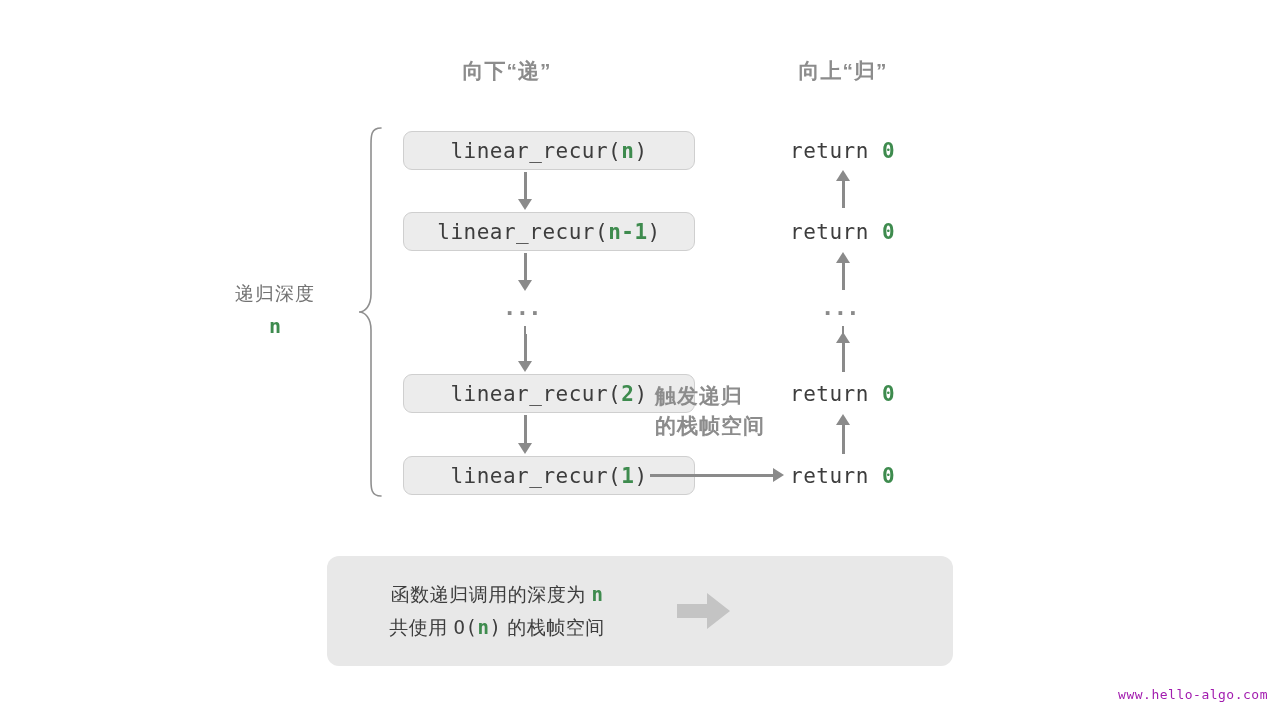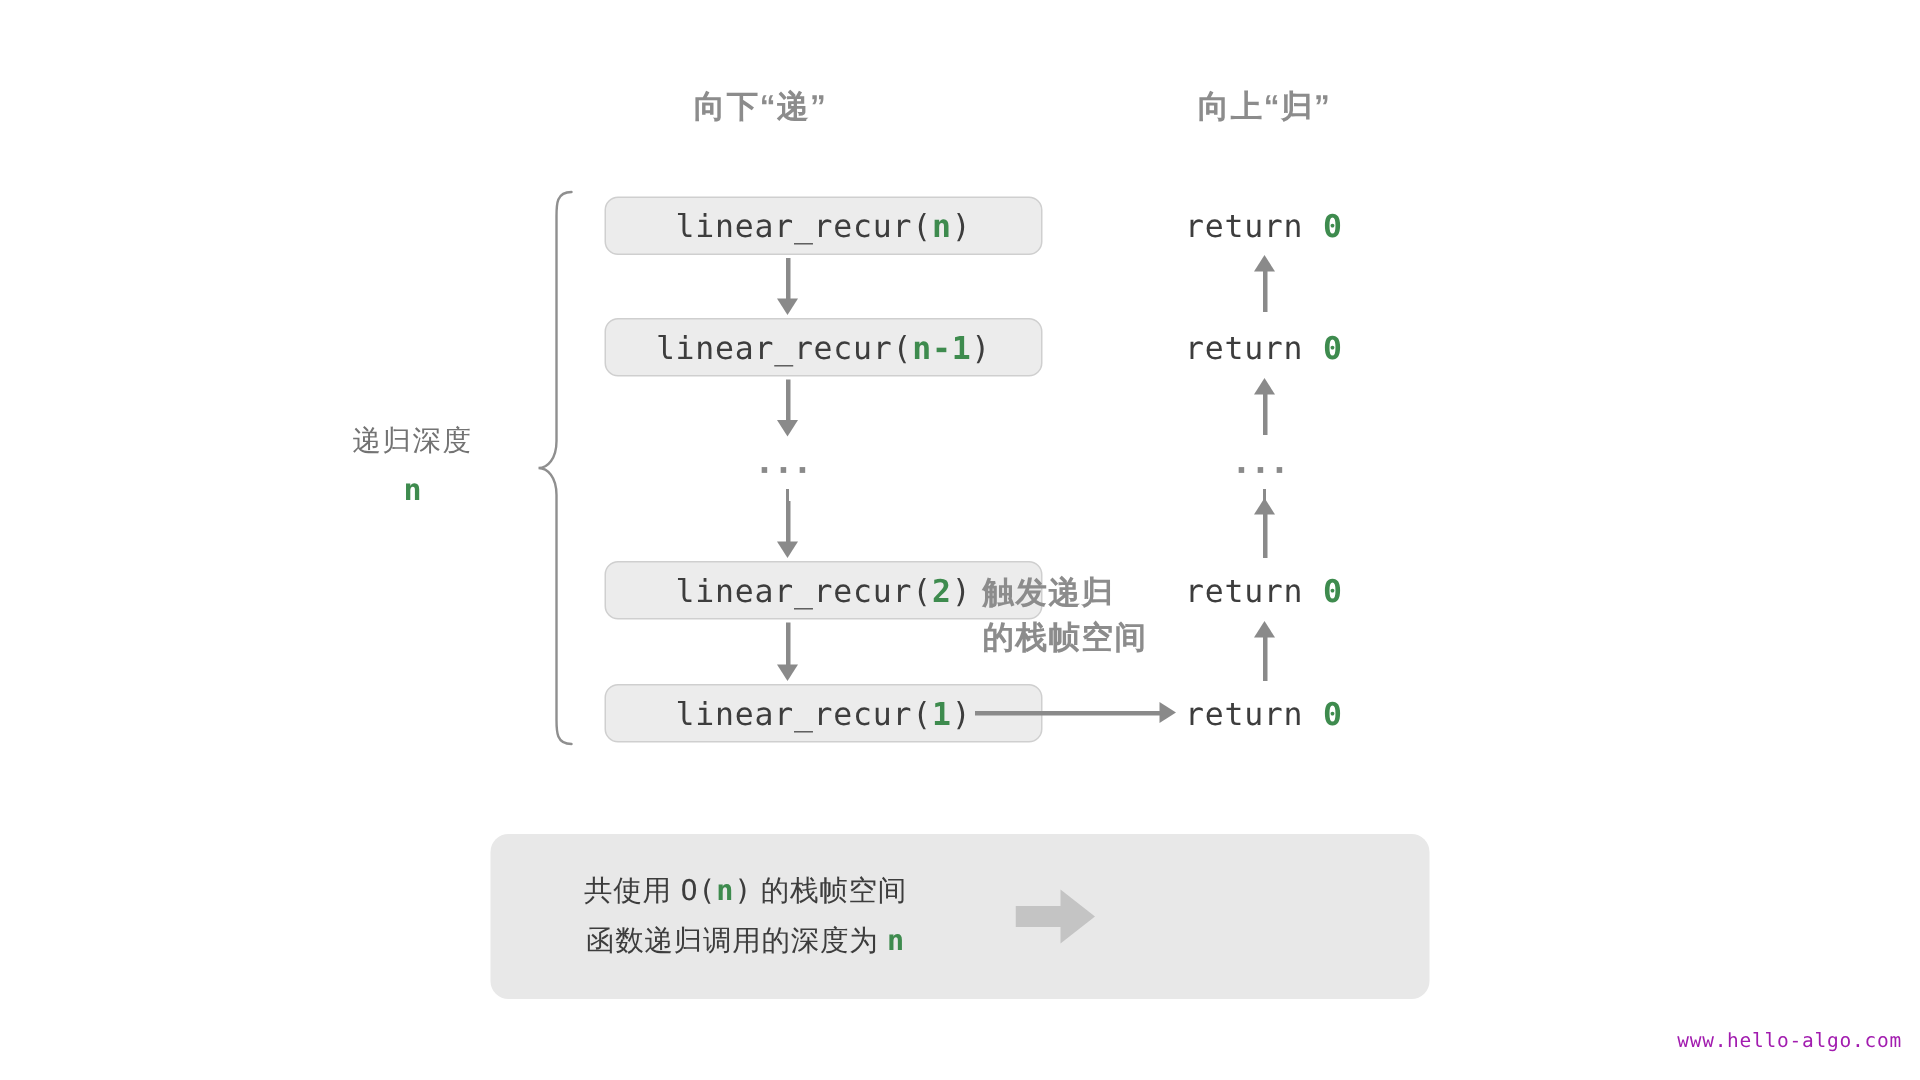--- a/index.html
+++ b/index.html
@@ -350,24 +350,24 @@
 
   <div id="trigger-note">
     <span>触发递归</span><br>
     <span>的栈帧空间</span>
   </div>
 
   <div id="summary-panel">
 
     <div id="summary-left">
       <div>
-        <span>共使用 </span><span class="mono">O(</span><span class="hl">n</span><span class="mono">)</span><span> 的栈帧空间</span>
+        <span>函数递归调用的深度为 </span><span class="hl">n</span>
       </div>
       <div>
-        <span>函数递归调用的深度为 </span><span class="hl">n</span>
+        <span>共使用 </span><span class="mono">O(</span><span class="hl">n</span><span class="mono">)</span><span> 的栈帧空间</span>
       </div>
     </div>
 
     <div id="fat-arrow">
       <svg width="54" height="40" viewBox="0 0 54 40">
         <path d="M0 13 L30 13 L30 2 L53 20 L30 38 L30 27 L0 27 Z" fill="#c4c4c4"></path>
       </svg>
     </div>
 
     <div id="summary-right">

